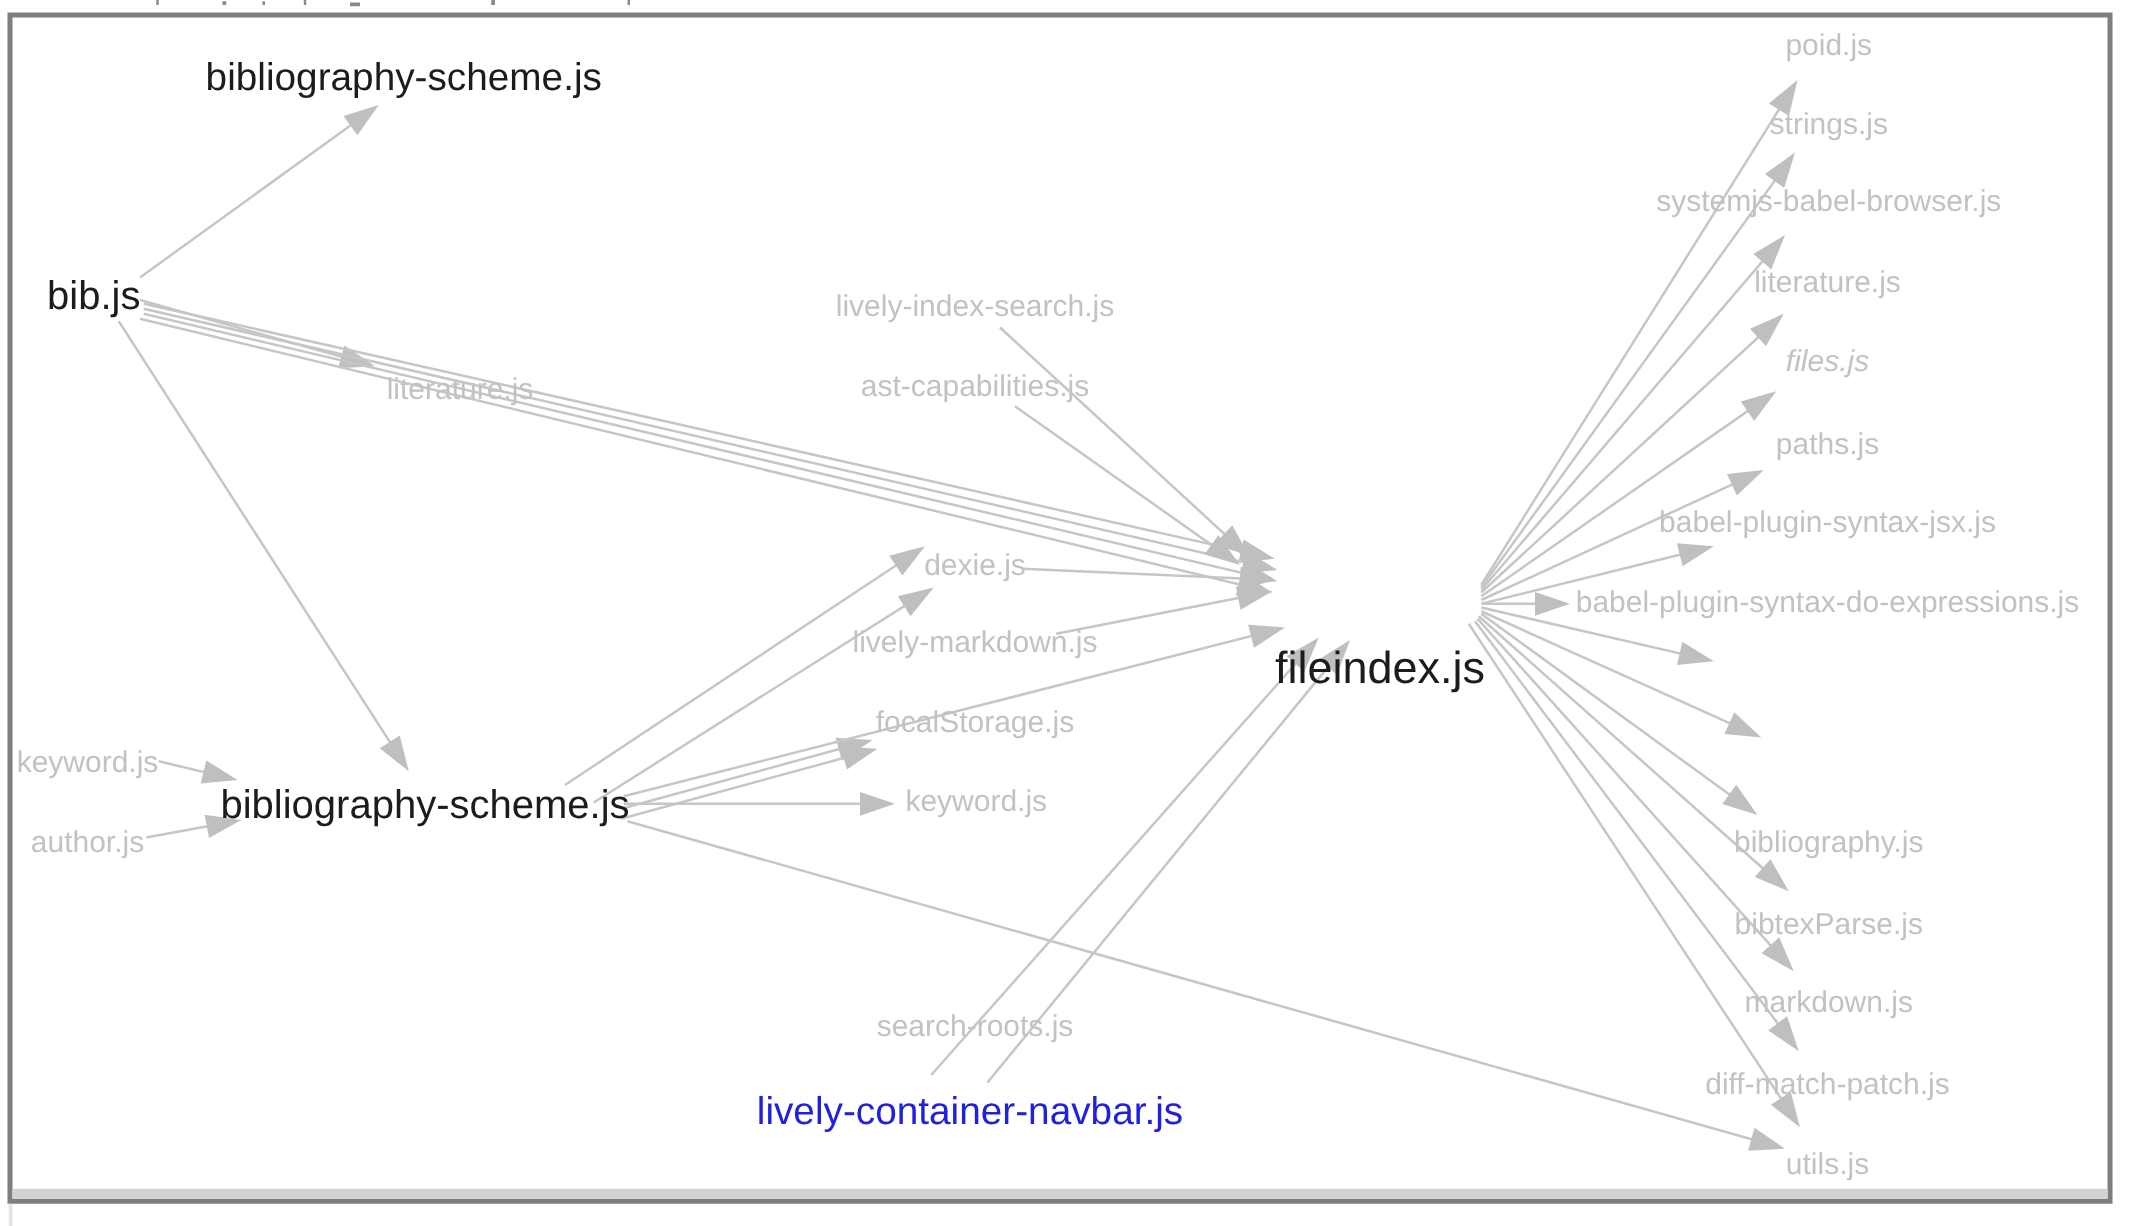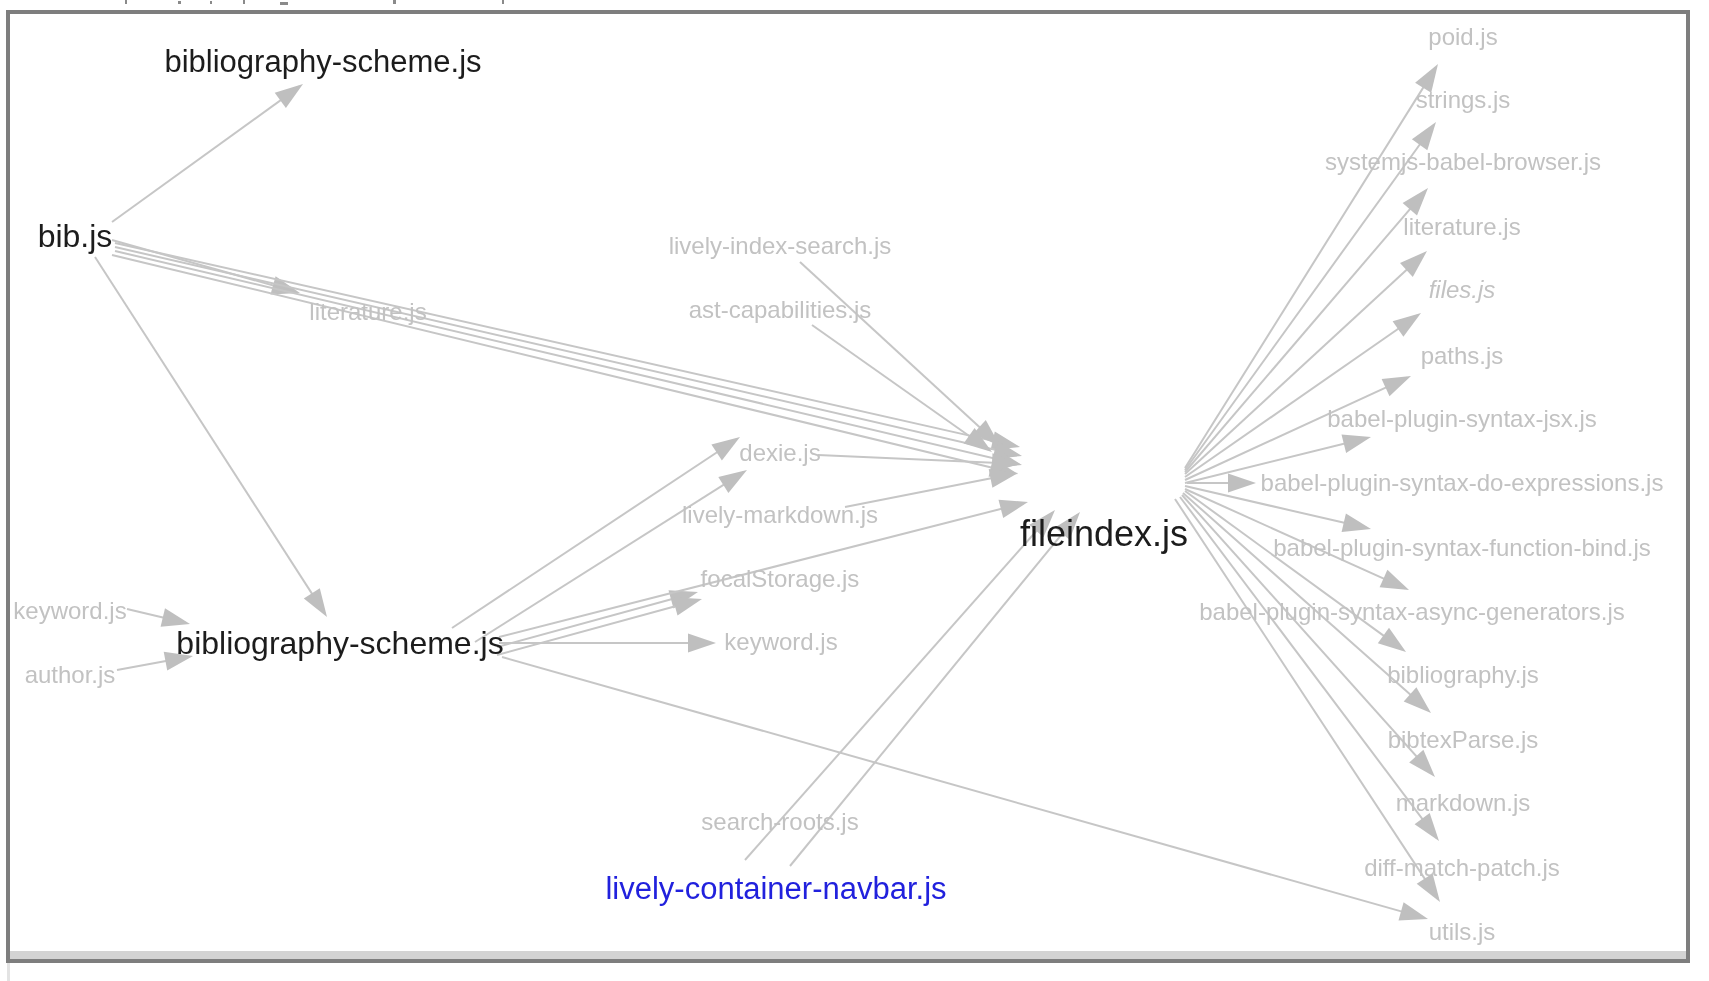--- a/index.html
+++ b/index.html
@@ -147,20 +147,18 @@
     <div class="node selected" style="left: 776px; top: 889px;">lively-container-navbar.js</div>
     <div class="node primary" style="left: 1104px; top: 506px; font-size: 36px; margin-top: 28px;">fileindex.js</div>
     <div class="node muted" style="left: 1463px; top: 37px;">poid.js</div>
     <div class="node muted" style="left: 1463px; top: 100px;">strings.js</div>
     <div class="node muted" style="left: 1463px; top: 162px;">systemjs-babel-browser.js</div>
     <div class="node muted" style="left: 1462px; top: 227px;">literature.js</div>
     <div class="node muted" style="left: 1462px; top: 290px; font-style: italic;">files.js</div>
     <div class="node muted" style="left: 1462px; top: 356px;">paths.js</div>
     <div class="node muted" style="left: 1462px; top: 419px;">babel-plugin-syntax-jsx.js</div>
     <div class="node muted" style="left: 1462px; top: 483px;">babel-plugin-syntax-do-expressions.js</div>
-    <div class="node muted" style="left: 1462px; top: 548px;">babel-plugin-syntax-function-bind.js</div>
-    <div class="node muted" style="left: 1412px; top: 612px;">babel-plugin-syntax-async-generators.js</div>
     <div class="node muted" style="left: 1463px; top: 675px;">bibliography.js</div>
     <div class="node muted" style="left: 1463px; top: 740px;">bibtexParse.js</div>
     <div class="node muted" style="left: 1463px; top: 803px;">markdown.js</div>
     <div class="node muted" style="left: 1462px; top: 868px;">diff-match-patch.js</div>
     <div class="node muted" style="left: 1462px; top: 932px;">utils.js</div>
   </div>
 
 </body></html>

